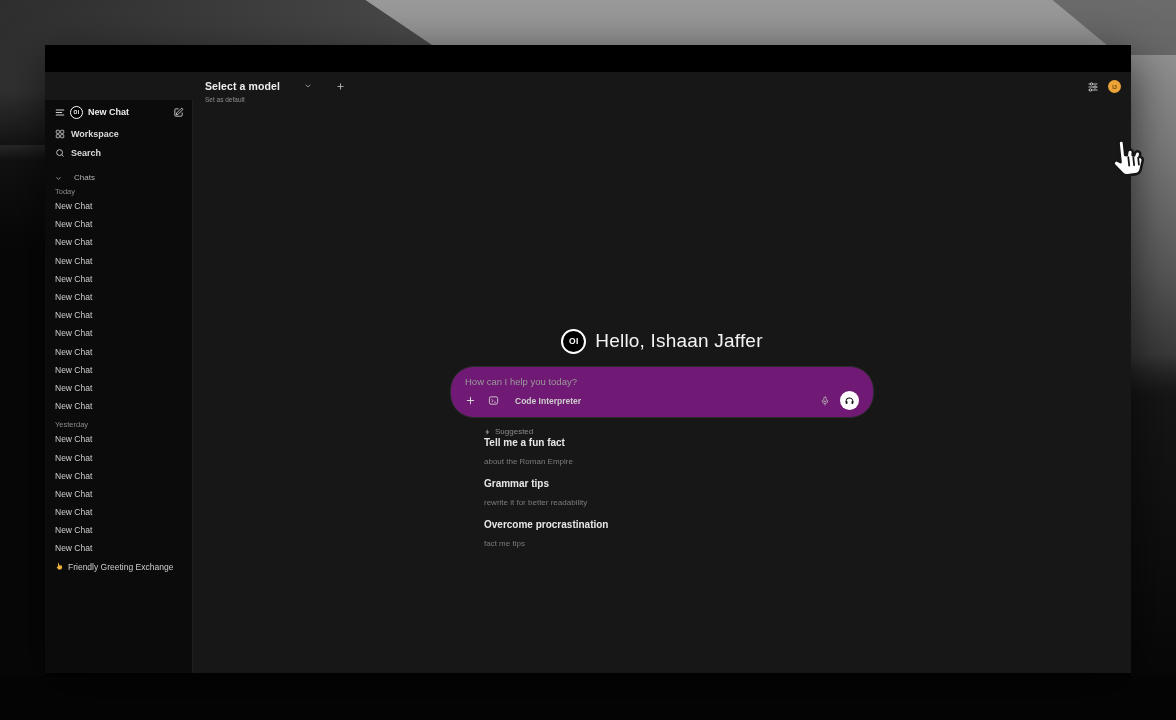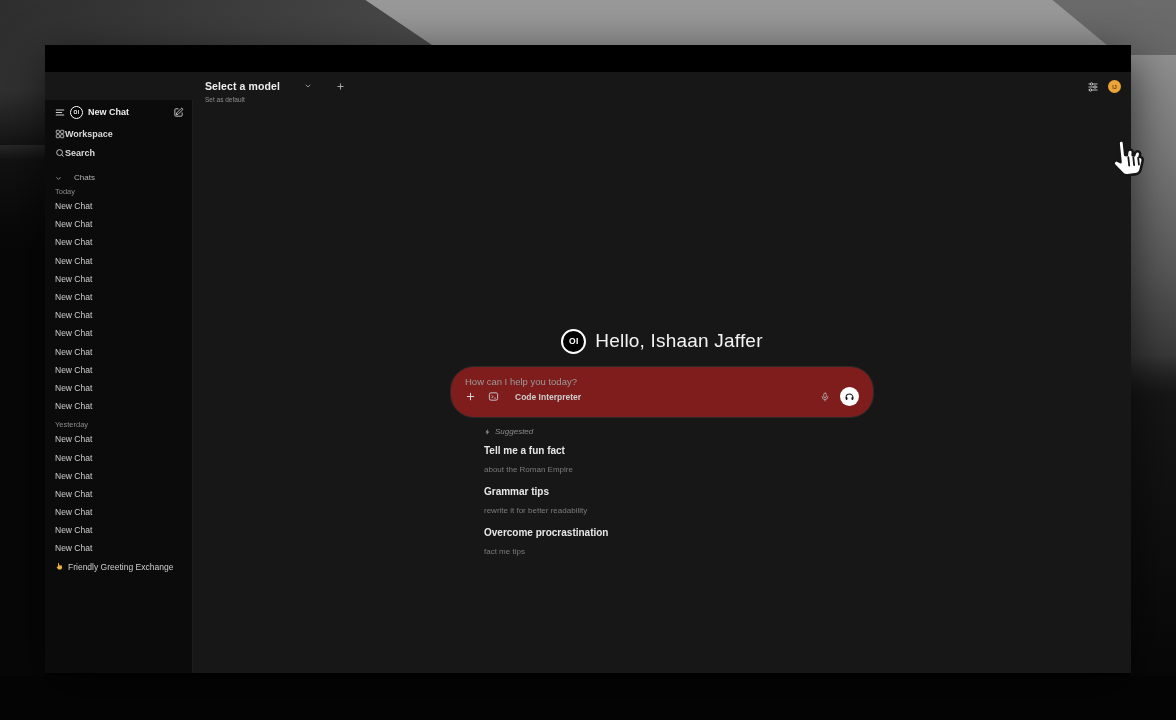--- a/index.html
+++ b/index.html
@@ -28,21 +28,21 @@
   .app { flex:1; display:flex; min-height:0; }
 
   
   .sidebar { width:148px; background:#0b0b0b; border-right:1px solid #1e1e1e; overflow:hidden; color:#cfcfcf;margin-top:28px; }
   .side-header { margin:4px 8px 0 10px; height:16px; display:flex; align-items:center; gap:5px; }
   .side-title { font-size:9px; font-weight:700; color:#ececec; flex:1; white-space:nowrap; }
   .logo-dot { width:13px; height:13px; border-radius:50%; background:#000; border:1.5px solid #fff;
     color:#fff; font-size:5px; font-weight:700; display:flex; align-items:center; justify-content:center; letter-spacing:.3px; }
   .icon-btn { display:flex; align-items:center; justify-content:center; cursor:pointer; }
   .side-nav { margin-top:4px; }
-  .nav-row { height:19px; padding:0 10px; display:flex; align-items:center; 
+  .nav-row { height:19px; padding:0 10px; display:flex; align-items:center; gap:6px;
     font-size:9px; font-weight:600; color:#d9d9d9; cursor:pointer; }
   .chats-row { margin:8px 10px 0; height:12px; display:flex; align-items:flex-end; gap:12px;
     font-size:8px; color:#b3b3b3; cursor:pointer; }
   .section-label { margin:3px 10px 0; height:12px; display:flex; align-items:center;
     font-size:7.5px; color:#8b8b8b; }
   .chat-item { height:18.2px; padding:0 10px; display:flex; align-items:center;
     font-size:8.5px; color:#cdcdcd; cursor:pointer; white-space:nowrap; }
   .named-chat { height:18.2px; padding:0 10px; display:flex; align-items:center; gap:4px;
     font-size:8.5px; color:#cdcdcd; cursor:pointer; white-space:nowrap; }
 
@@ -56,32 +56,32 @@
   .header-right { margin-left:auto; display:flex; align-items:center; gap:9px; padding-top:2px; }
   .avatar { width:13px; height:13px; border-radius:50%; display:flex; align-items:center; justify-content:center;
     font-size:5.5px; font-weight:700; color:#6b4308; cursor:pointer; }
 
   .center-stack { position:absolute; left:50%; top:256px; transform:translateX(-50%); width:424px; }
   .greeting-row { height:26px; display:flex; align-items:center; justify-content:center; gap:9px; }
   .logo-hero { width:25px; height:25px; border-radius:50%; background:#000; border:2.5px solid #fff;
     color:#fff; font-size:8.5px; font-weight:700; display:flex; align-items:center; justify-content:center; letter-spacing:.4px; }
   .greeting-text { font-size:19px; font-weight:500; color:#f3f3f3; letter-spacing:.2px; }
 
-  .input-card { margin-top:12px; height:52px; border-radius:24px; background:#7f1d1d;
-    border:1px solid #2a2a2a; padding:9px 14px 7px; display:flex; flex-direction:column; }
+  .input-card { margin-top:12px; height:52px; border-radius:24px; background:#701a75;
+    border:1px solid #2a2a2a; padding:9px 14px 7px; display:flex; flex-direction:column; justify-content:space-between; }
   .input-placeholder { font-size:9.5px; color:#9a9a9a; cursor:text; }
   .input-controls { display:flex; align-items:center; gap:12px; }
   .ci-pill { display:flex; align-items:center; gap:16px; cursor:pointer; }
   .ci-label { font-size:8.5px; font-weight:600; color:#cdcdcd; }
   .right-controls { margin-left:auto; display:flex; align-items:center; gap:10px; }
   .hp-btn { width:19px; height:19px; border-radius:50%; background:#fff; display:flex;
     align-items:center; justify-content:center; cursor:pointer; }
 
   .suggested { margin-top:9px; padding-left:34px; }
-  .sg-head { display:flex; align-items:center; gap:4px; font-size:8px; color:#8a8a8a; margin-bottom:8px;font-style:italic; }
+  .sg-head { display:flex; align-items:center; gap:4px; font-size:8px; color:#8a8a8a; margin-bottom:0; }
   .sg-item { margin-bottom:10px; cursor:pointer; }
   .sg-title { font-size:10px; font-weight:600; color:#e7e7e7; line-height:13px; }
   .sg-sub { font-size:8px; color:#7b7b7b; line-height:10px; margin-top:8px; }
 
   
   .cursor { position:absolute; left:1104px; top:133px; width:48px; height:48px; z-index:60;
     transform:rotate(-6deg); pointer-events:none; }
 
   svg { display:block; }
 </style>

